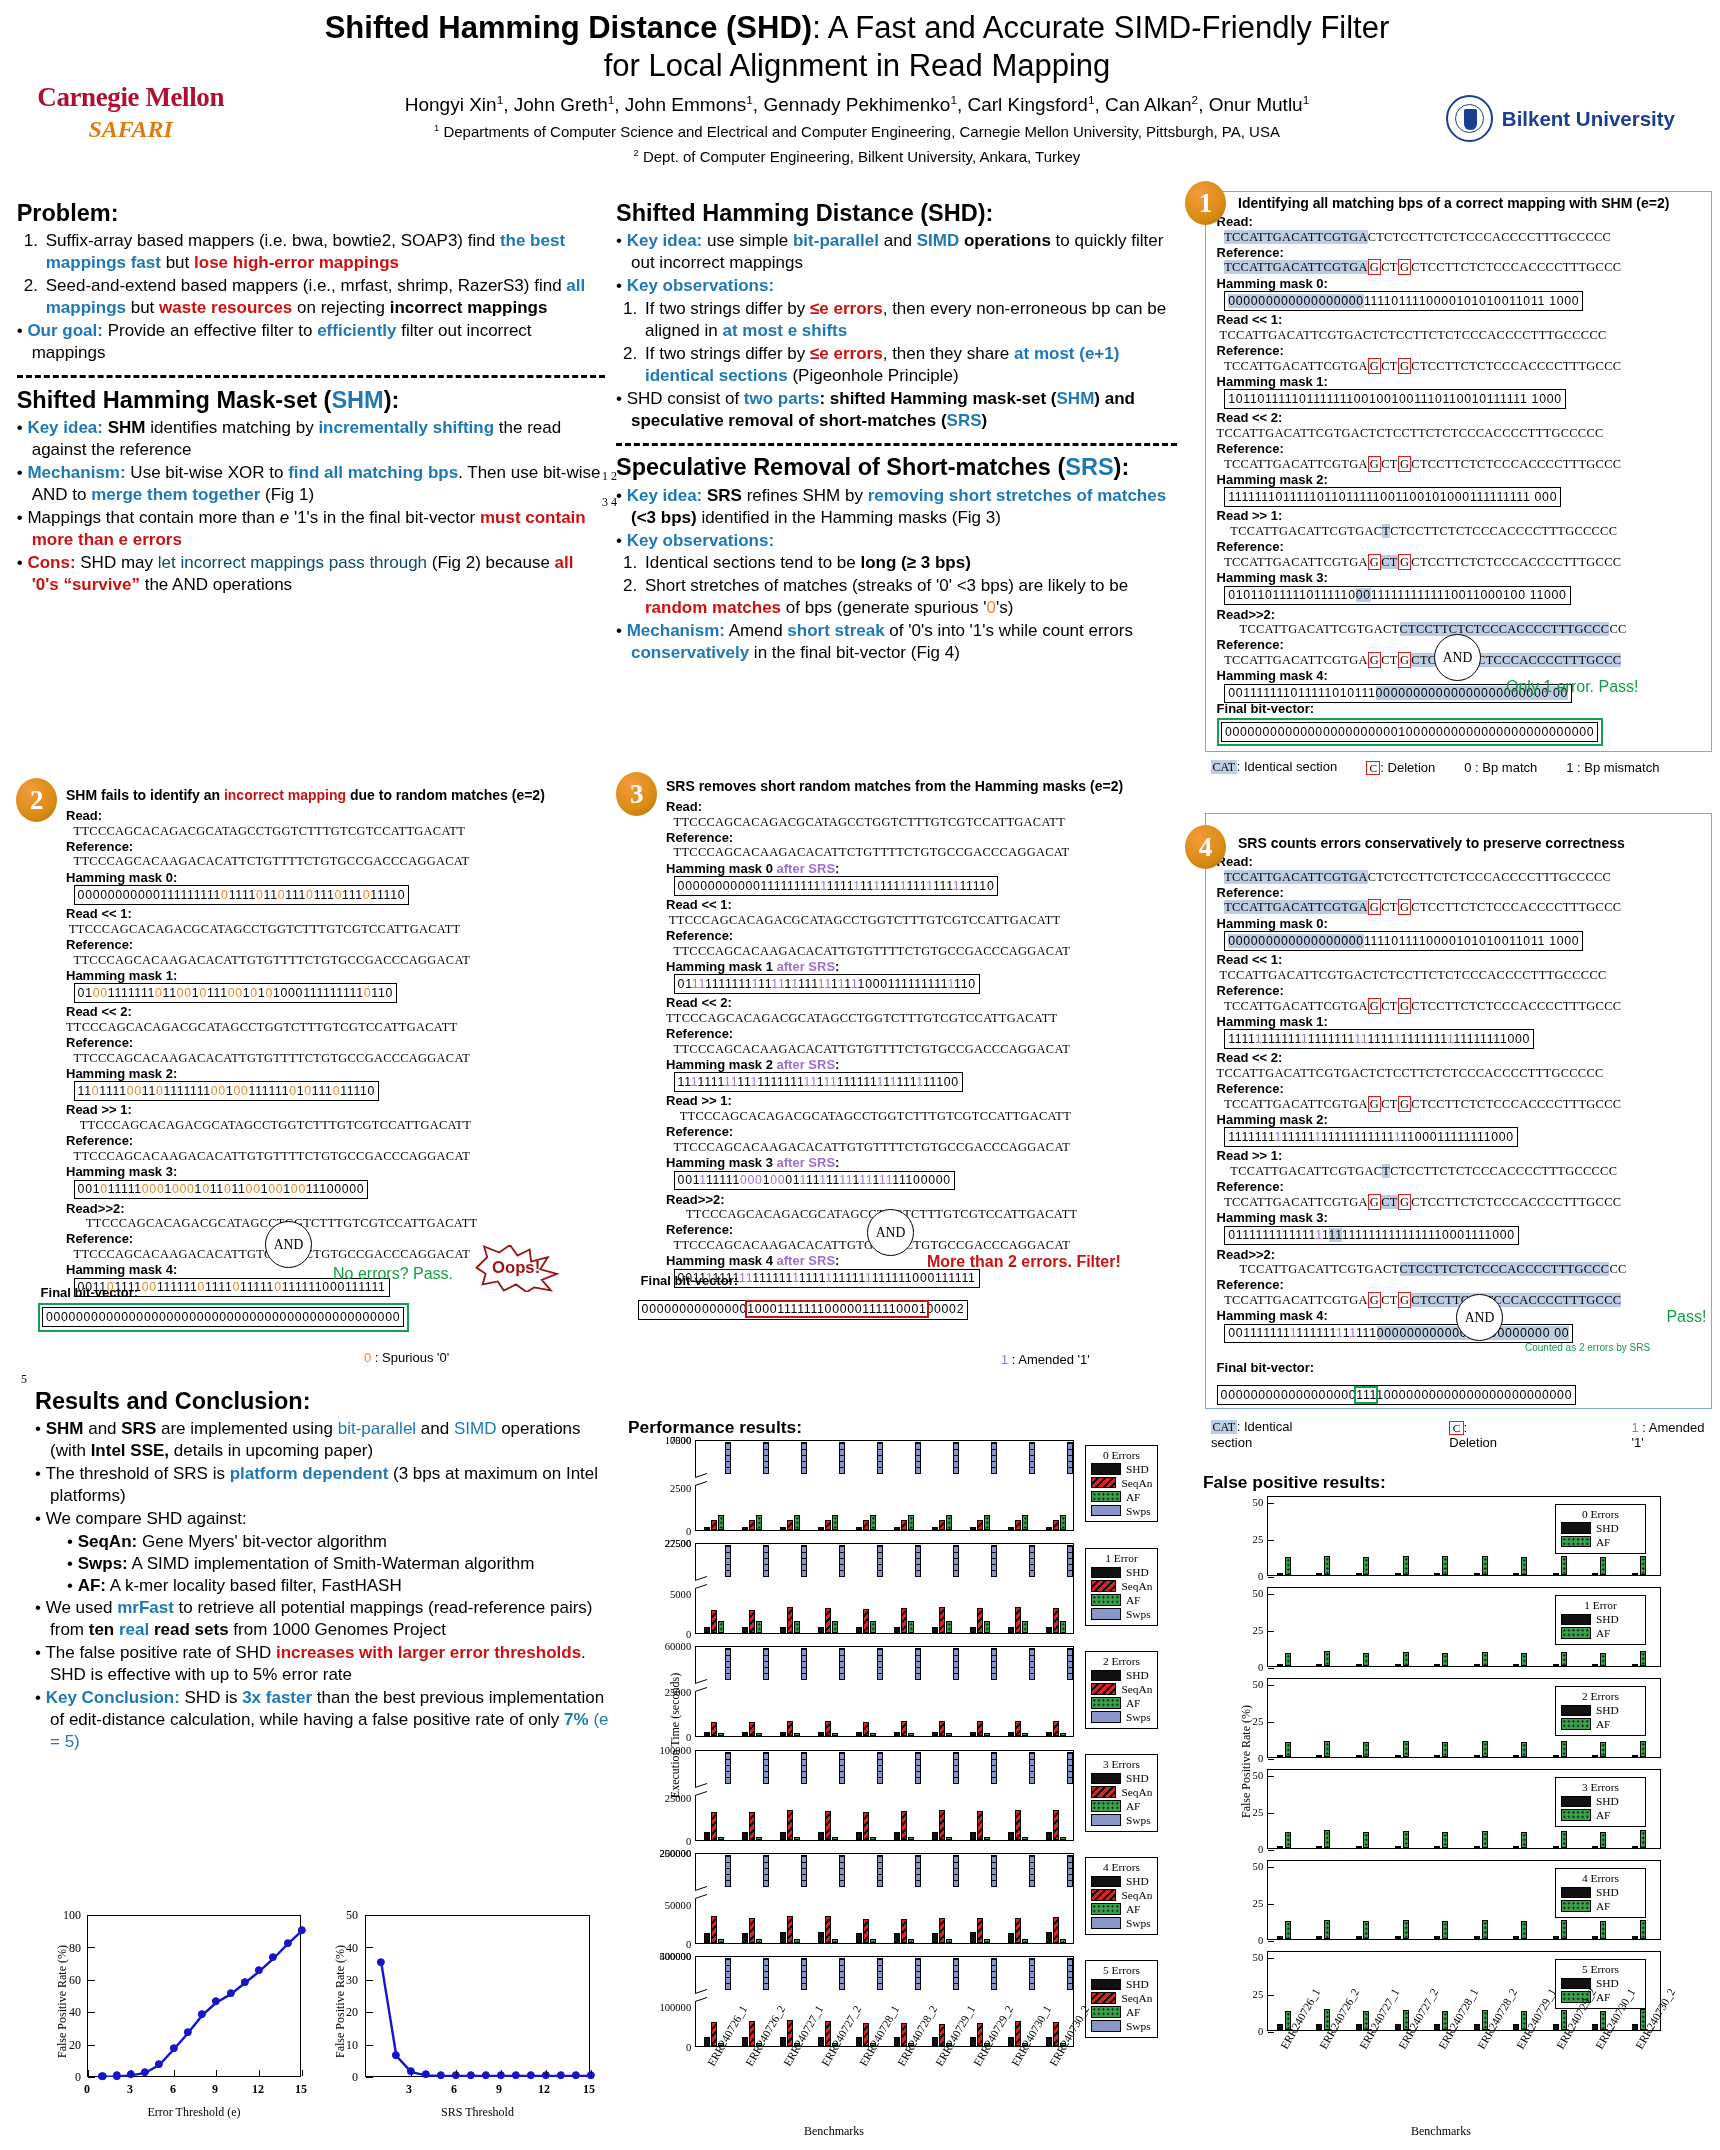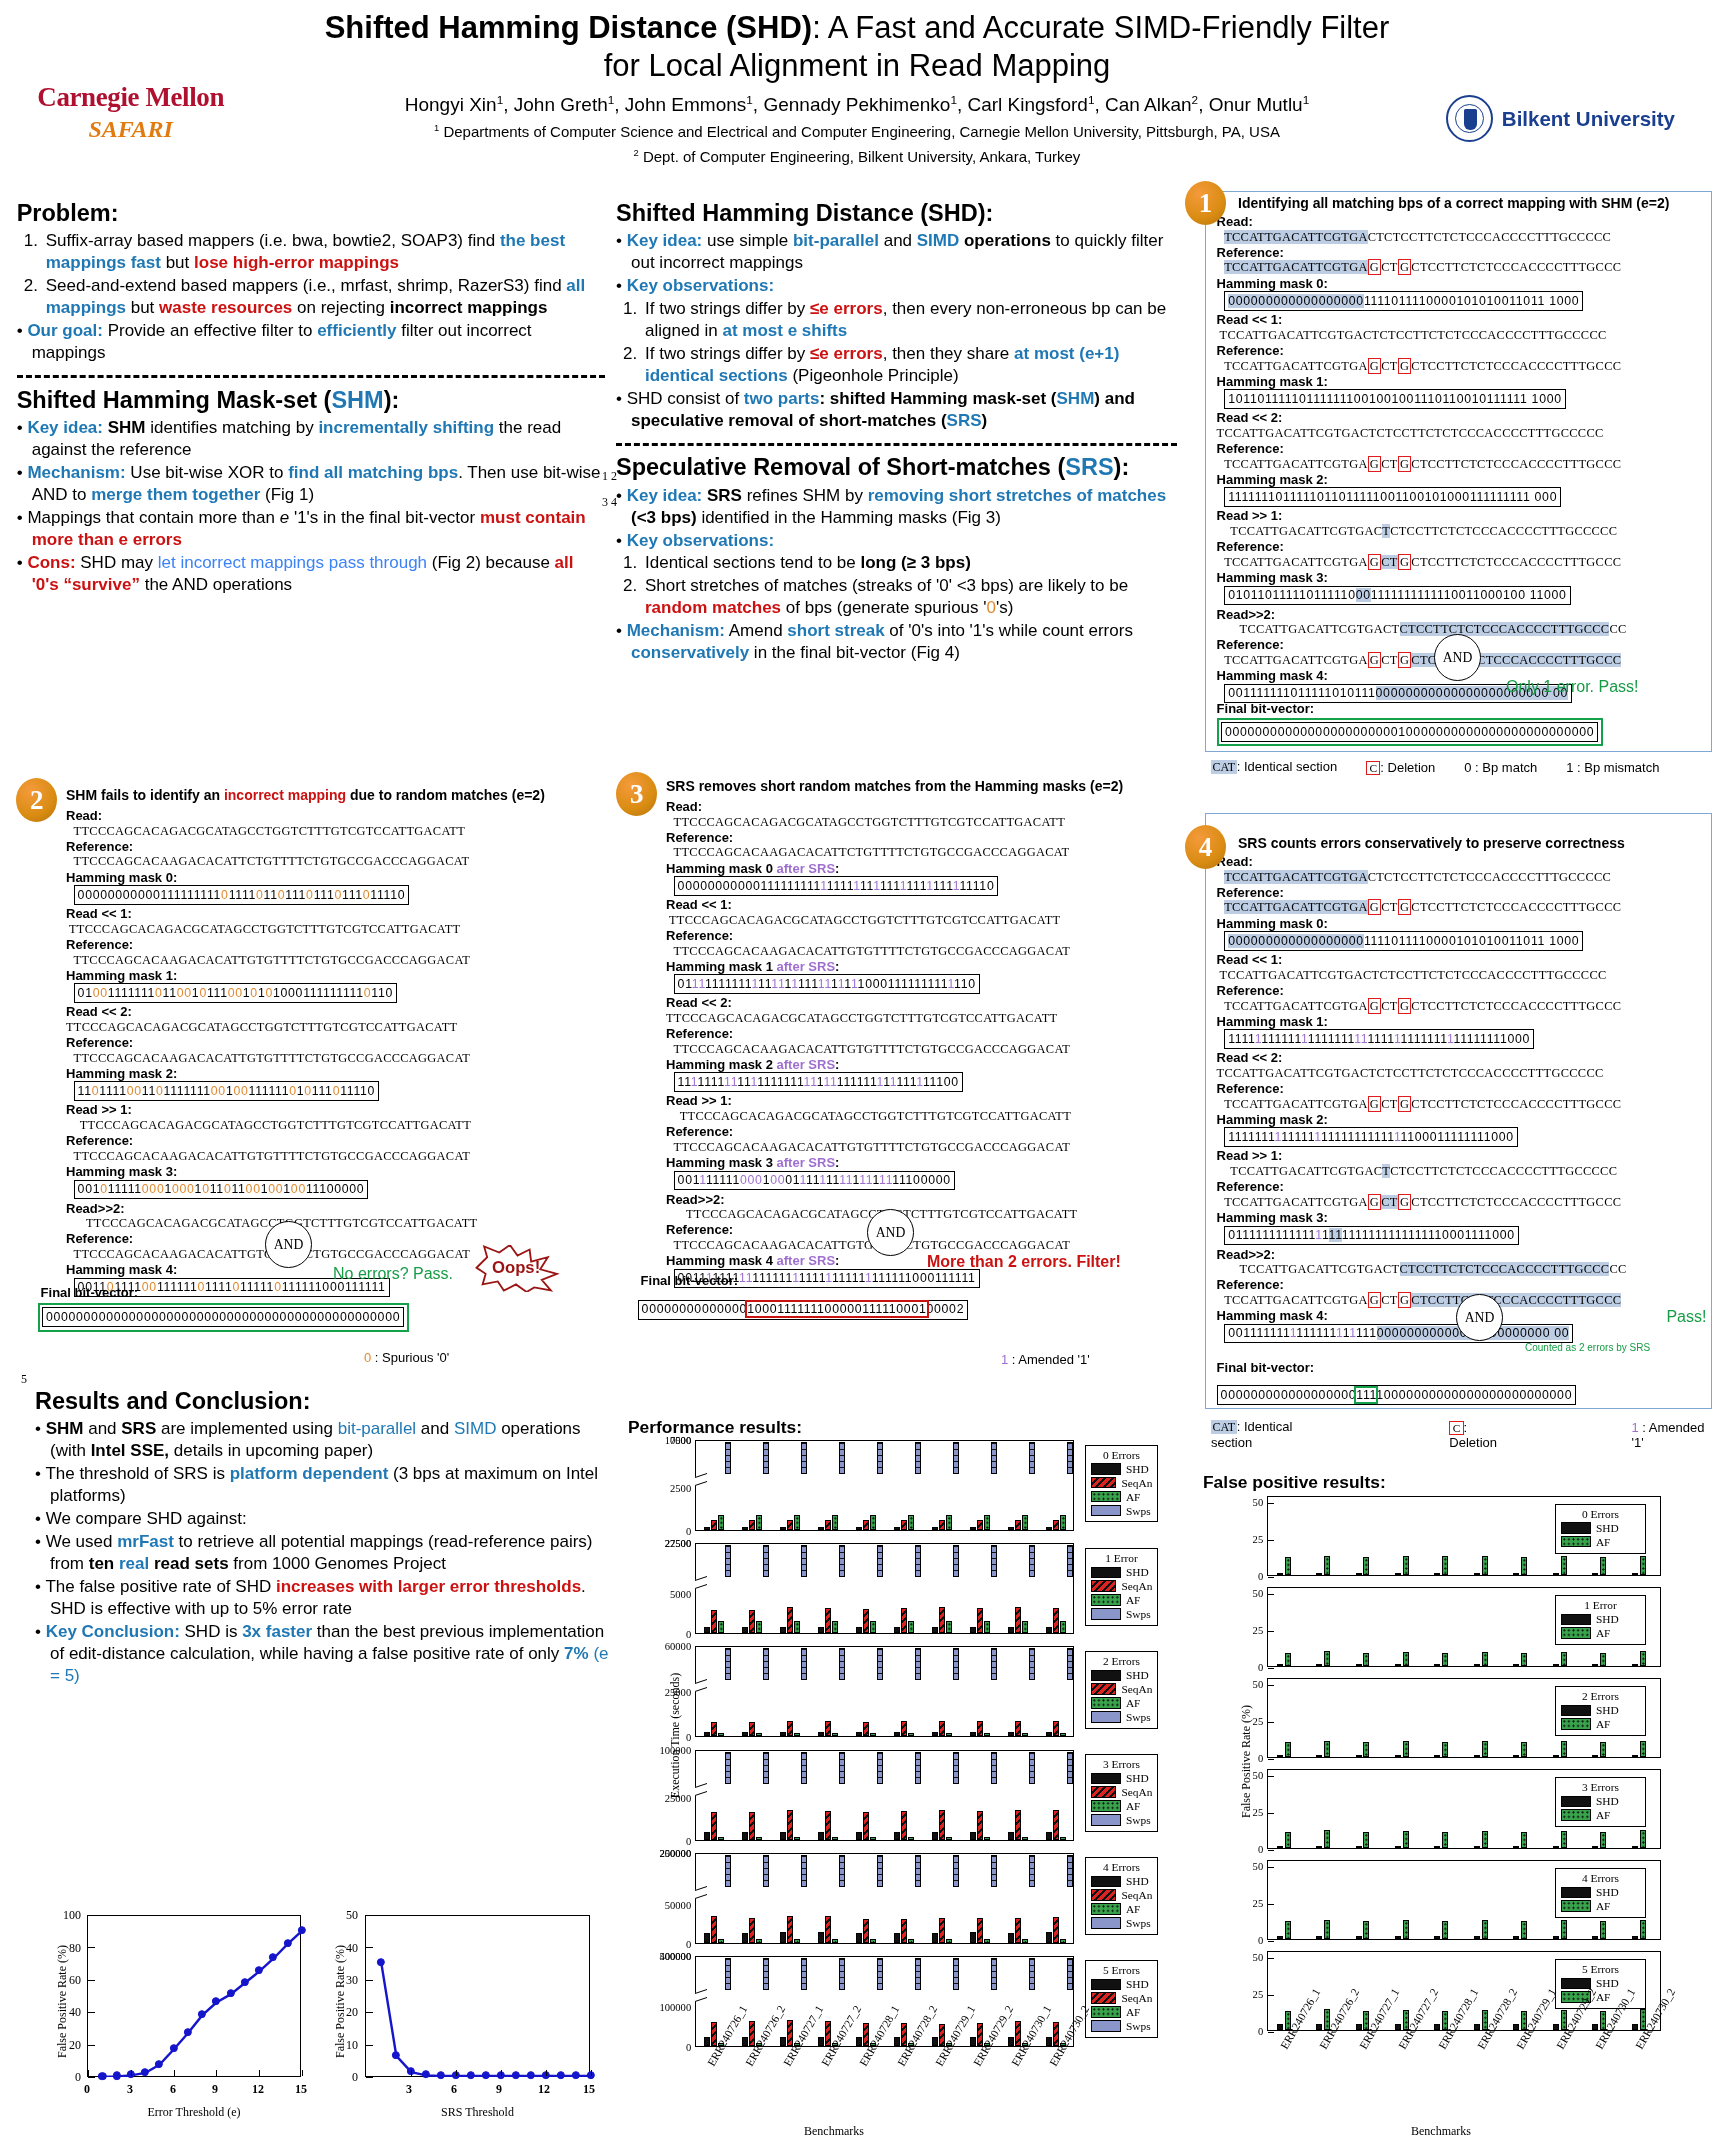--- a/index.html
+++ b/index.html
@@ -150,21 +150,21 @@
       <li><span class="blue">Our goal:</span><span> Provide an effective filter to </span><span class="blue">efficiently</span><span> filter out incorrect mappings</span></li>
     </ul>
 
     <div class="dashdiv"></div>
 
     <h2 class="sec"><span>Shifted Hamming Mask-set (</span><span class="blue">SHM</span><span>):</span></h2>
     <ul class="b">
       <li><span class="blue">Key idea:</span><span class="bold"> SHM</span><span> identifies matching by </span><span class="blue">incrementally shifting</span><span> the read against the reference</span></li>
       <li><span class="blue">Mechanism:</span><span> Use bit-wise XOR to </span><span class="blue">find all matching bps</span><span>. Then use bit-wise AND to </span><span class="blue">merge them together</span><span> (Fig 1)</span></li>
       <li><span>Mappings that contain more than </span><span class="it">e</span><span> '1's in the final bit-vector </span><span class="red">must contain more than e errors</span></li>
-      <li><span class="red">Cons:</span><span> SHD may </span><span style="color:#3b82f6">let incorrect mappings pass through</span><span> (Fig 2) because </span><span class="red">all '0's “survive”</span><span> the AND operations</span></li>
+      <li><span class="red">Cons:</span><span> SHD may </span><span style="color:#0c4a6e">let incorrect mappings pass through</span><span> (Fig 2) because </span><span class="red">all '0's “survive”</span><span> the AND operations</span></li>
     </ul>
   </div>
 
   <div class="col col-2">
     <h2 class="sec">Shifted Hamming Distance (SHD):</h2>
     <ul class="b">
       <li><span class="blue">Key idea:</span><span> use simple </span><span class="blue">bit-parallel</span><span> and </span><span class="blue">SIMD</span><span class="bold"> operations</span><span> to quickly filter out incorrect mappings</span></li>
       <li><span class="blue">Key observations:</span></li>
     </ul>
     <ol class="n">
@@ -416,20 +416,25 @@
     <span><span class="lg-del">C</span><span>: Deletion</span></span>
     <span><span class="amend">1</span><span> :  Amended '1'</span></span>
   </div>
 
   <div class="col" style="left:35px; top:1387px; width:577px;">
     <h2 class="sec">Results and Conclusion:</h2>
     <ul class="b">
       <li><span class="bold">SHM</span><span> and </span><span class="bold">SRS</span><span> are implemented using </span><span class="blue-n">bit-parallel</span><span> and </span><span class="blue-n">SIMD</span><span> operations (with </span><span class="bold">Intel SSE,</span><span> details in upcoming paper)</span></li>
       <li><span>The threshold of SRS is </span><span class="blue">platform dependent</span><span> (3 bps at maximum on Intel platforms)</span></li>
       <li><span>We compare SHD against:</span></li>
+    </ul>
+    <ul class="sub">
+      <li><span class="bold">SeqAn:</span><span> Gene Myers' bit-vector algorithm</span></li>
+      <li><span class="bold">Swps:</span><span> A SIMD implementation of Smith-Waterman algorithm</span></li>
+      <li><span class="bold">AF:</span><span> A k-mer locality based filter, FastHASH</span></li>
     </ul>
     <ul class="b">
       <li><span>We used </span><span class="blue">mrFast</span><span> to retrieve all potential mappings (read-reference pairs) from </span><span class="bold">ten</span><span class="blue"> real</span><span class="bold"> read sets</span><span> from 1000 Genomes Project</span></li>
       <li><span>The false positive rate of SHD </span><span class="red">increases with larger error thresholds</span><span>. SHD is effective with up to 5% error rate</span></li>
       <li><span class="blue">Key Conclusion:</span><span> SHD is </span><span class="blue">3x faster</span><span> than the best previous implementation of edit-distance calculation, while having a false positive rate of only </span><span class="blue">7%</span><span class="blue-n"> (e = 5)</span></li>
     </ul>
   </div>
 
   <div style="position:absolute; left:46px; top:1909px; width:266px; height:220px;">
     <div class="ylabel-rot" style="left:-52px; top:85px; width:137px; text-align:center;">False Positive Rate (%)</div>

